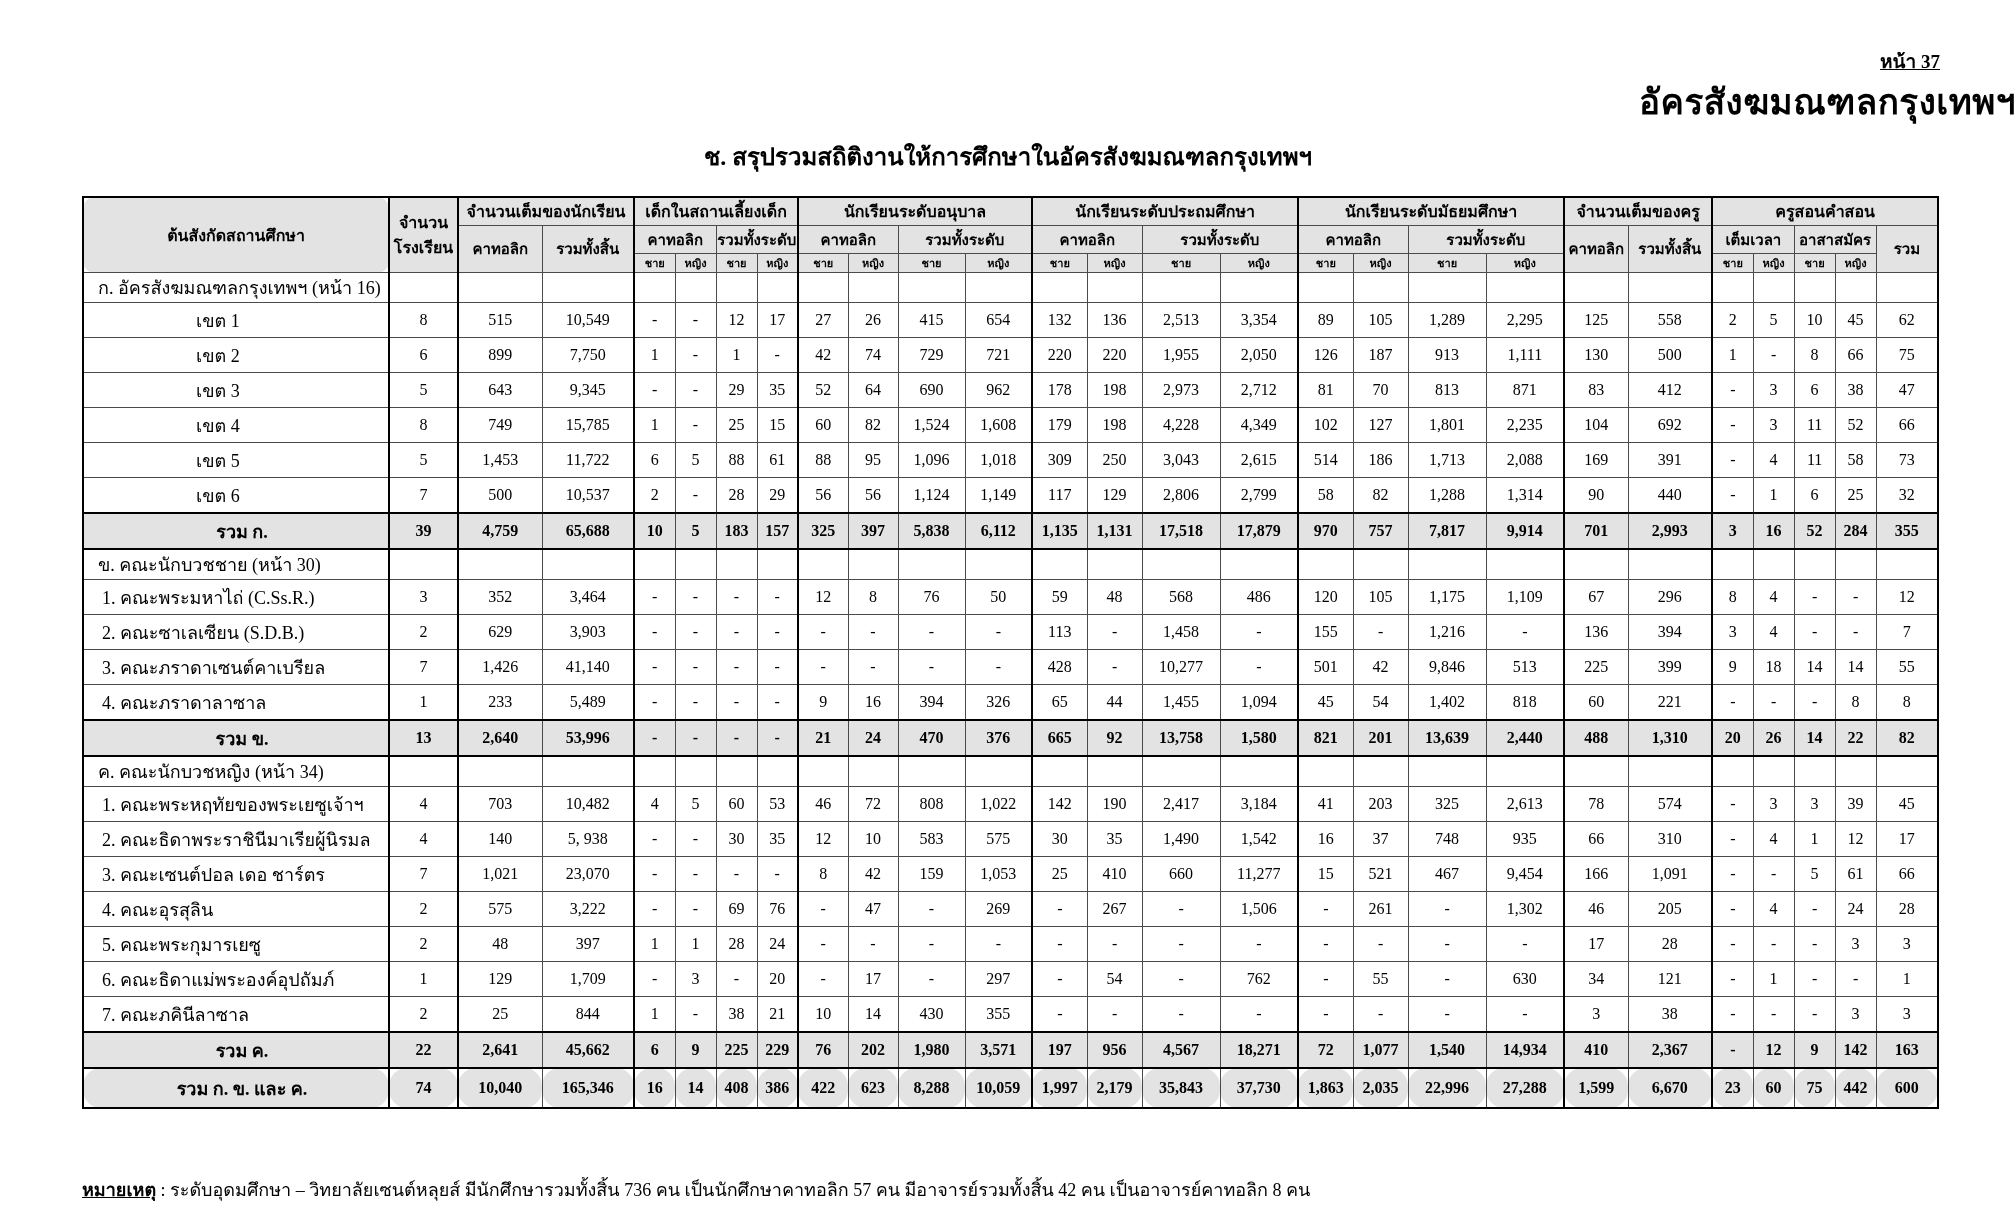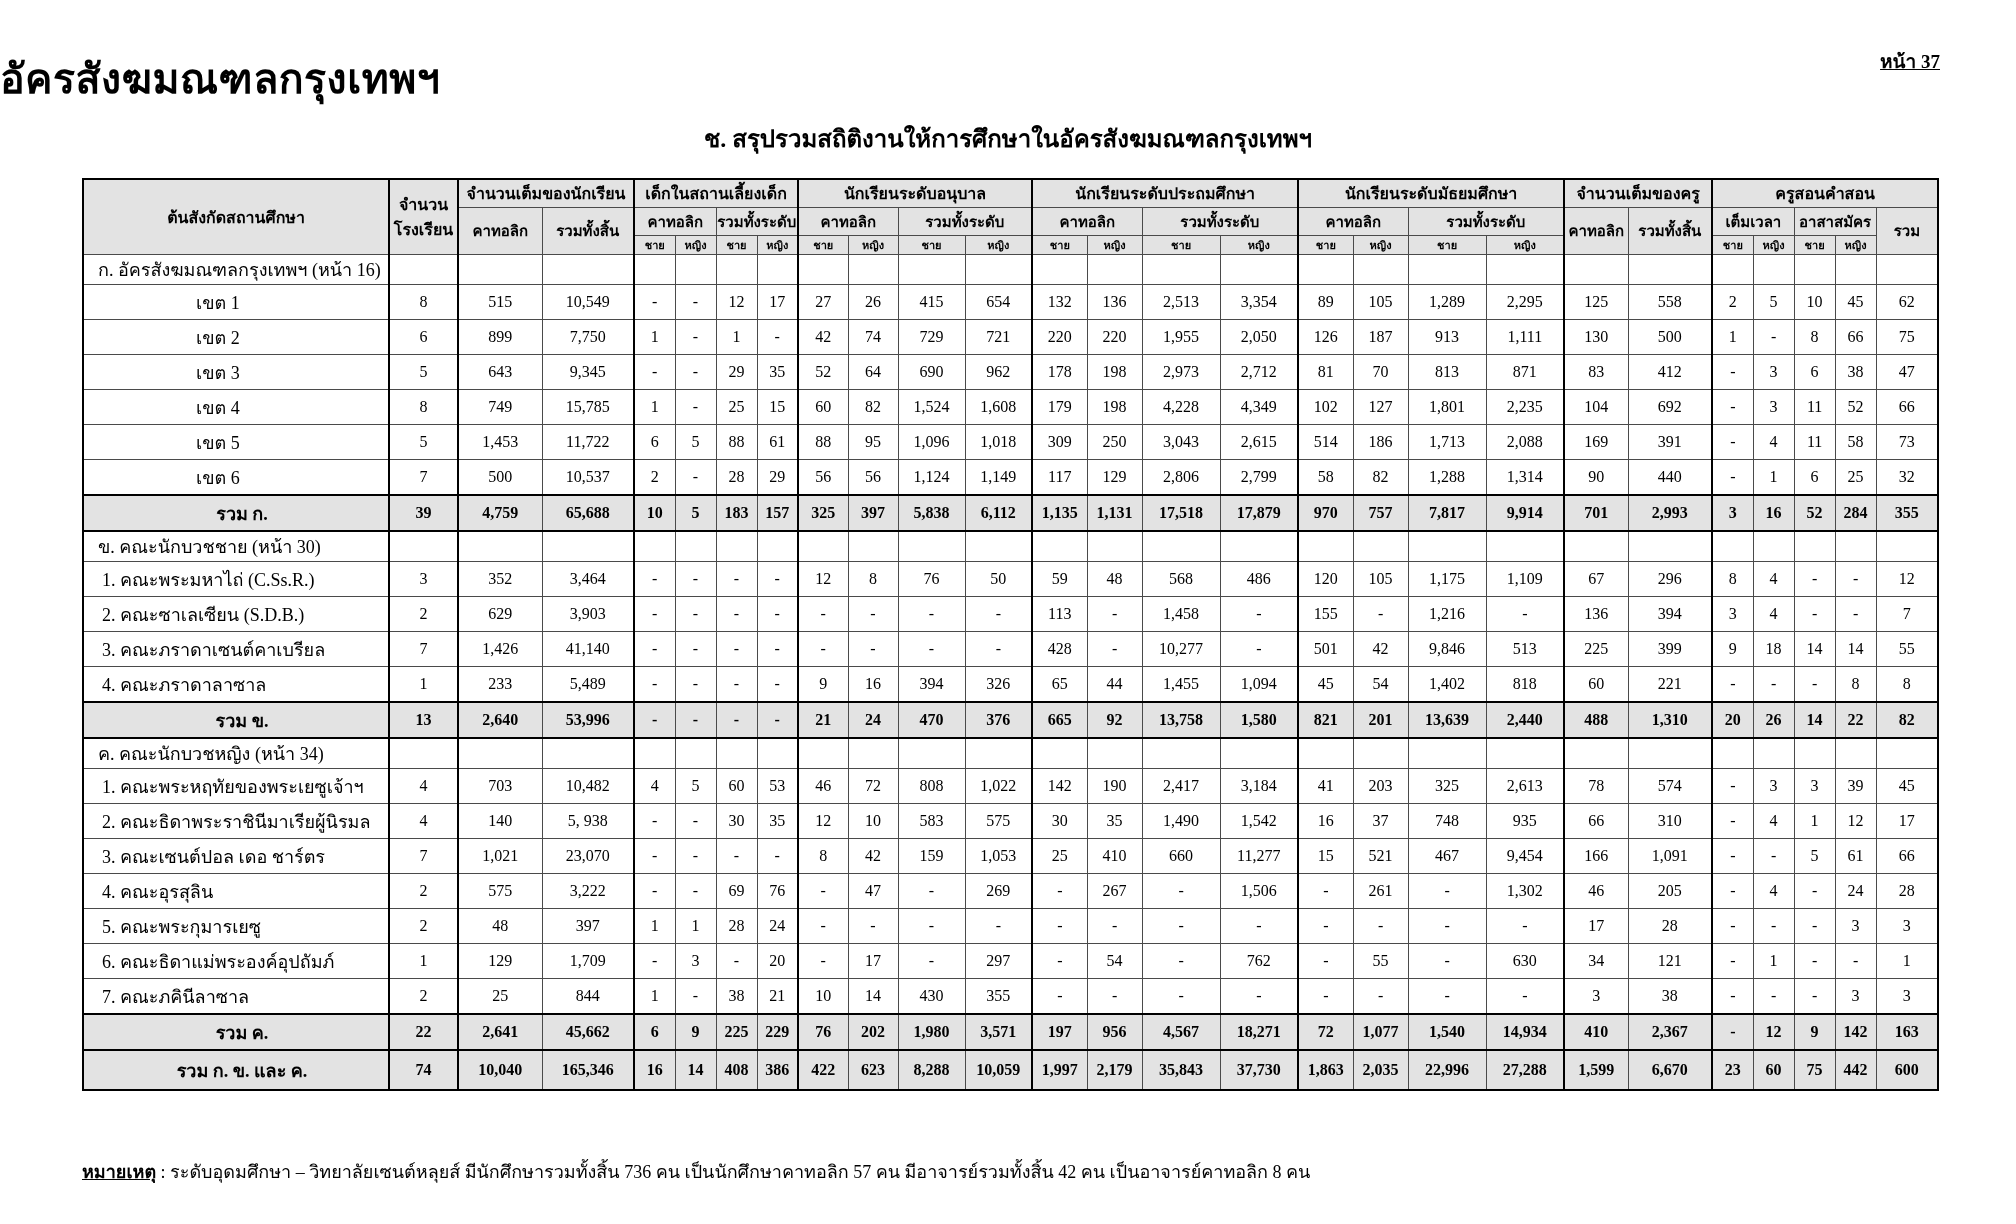--- a/index.html
+++ b/index.html
@@ -5,21 +5,21 @@
   html,body { margin:0; padding:0; }
   body {
     width:2016px; height:1224px; background:#ffffff; position:relative;
     font-family:"Liberation Serif","DejaVu Serif",serif; color:#000;
   }
   .page-label {
     position:absolute; top:46px; right:76px; font-size:19px;
     text-decoration:underline; font-weight:bold;
   }
   .title {
-    text-align:left; padding-top:46px; font-size:41px; font-weight:bold;
+    text-align:right; padding-top:74px; font-size:35px; font-weight:bold;
     letter-spacing:0.5px;
   }
   .subtitle {
     text-align:center; font-size:24px; font-weight:bold; margin-top:8px;
   }
   table.stats {
     border-collapse:collapse; table-layout:fixed; width:1853px;
     margin:20px 0 0 82px; border:2px solid #000;
   }
   .stats th, .stats td {
@@ -32,23 +32,23 @@
   .stats td { font-size:16px; text-align:center; height:34px; }
   .stats td.label { text-align:left; padding-left:14px; font-size:18px; }
   .stats td.label.center { text-align:center; padding-left:12px; }
   .stats td.label.indent-zone { padding-left:112px; }
   .stats td.label.indent-num { padding-left:18px; }
   tr.section-hdr td { height:28px; }
   tr.total td {
     background:#e3e3e3; font-weight:bold;
     border-top:2px solid #000; border-bottom:2px solid #000;
   }
-  tr.grand td { height:38px; }
+  tr.grand td { height:38px;border-radius:18px; }
   .gs { border-left:2px solid #000 !important; }
-  th.name-col { font-size:20px; }
+  th.name-col { font-size:20px;border-radius:12px; }
   .footnote { margin:66px 0 0 82px; font-size:18px; }
   .footnote .fn-label { font-weight:bold; text-decoration:underline; }
 </style>
 </head>
 <body>
 
 <div class="page-label">หน้า 37</div>
 <div class="title">อัครสังฆมณฑลกรุงเทพฯ</div>
 <div class="subtitle">ช. สรุปรวมสถิติงานให้การศึกษาในอัครสังฆมณฑลกรุงเทพฯ</div>
 

